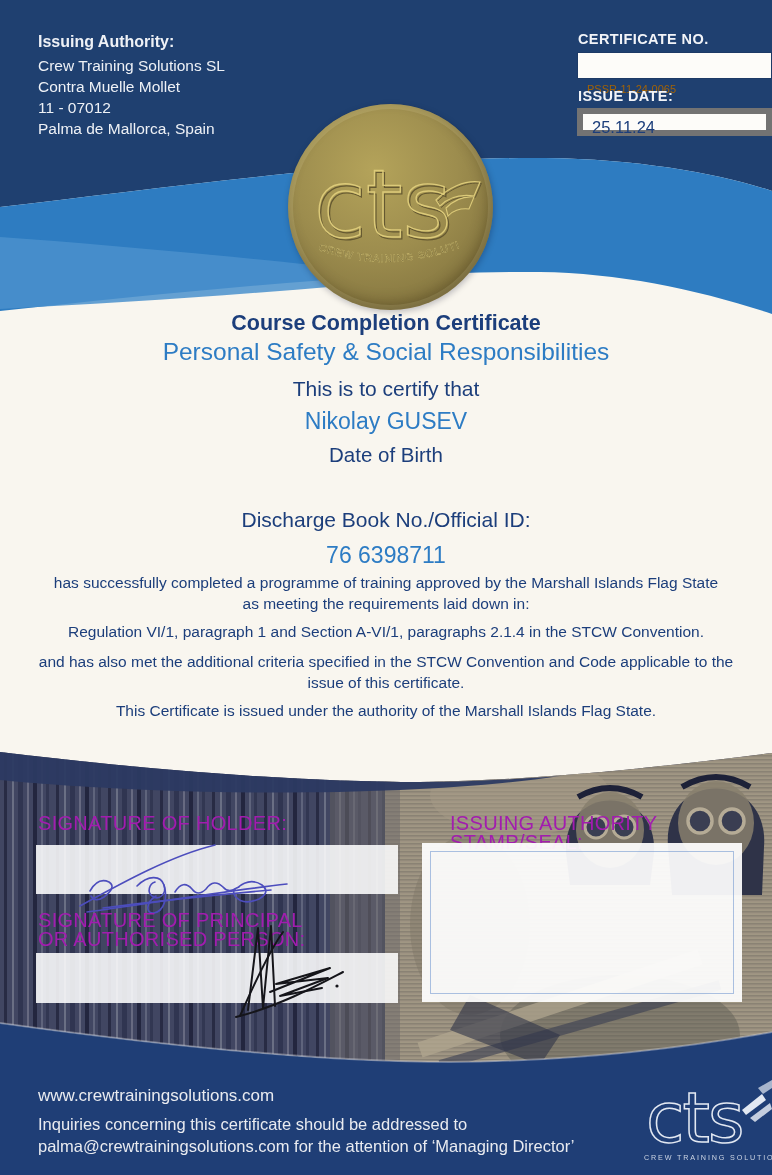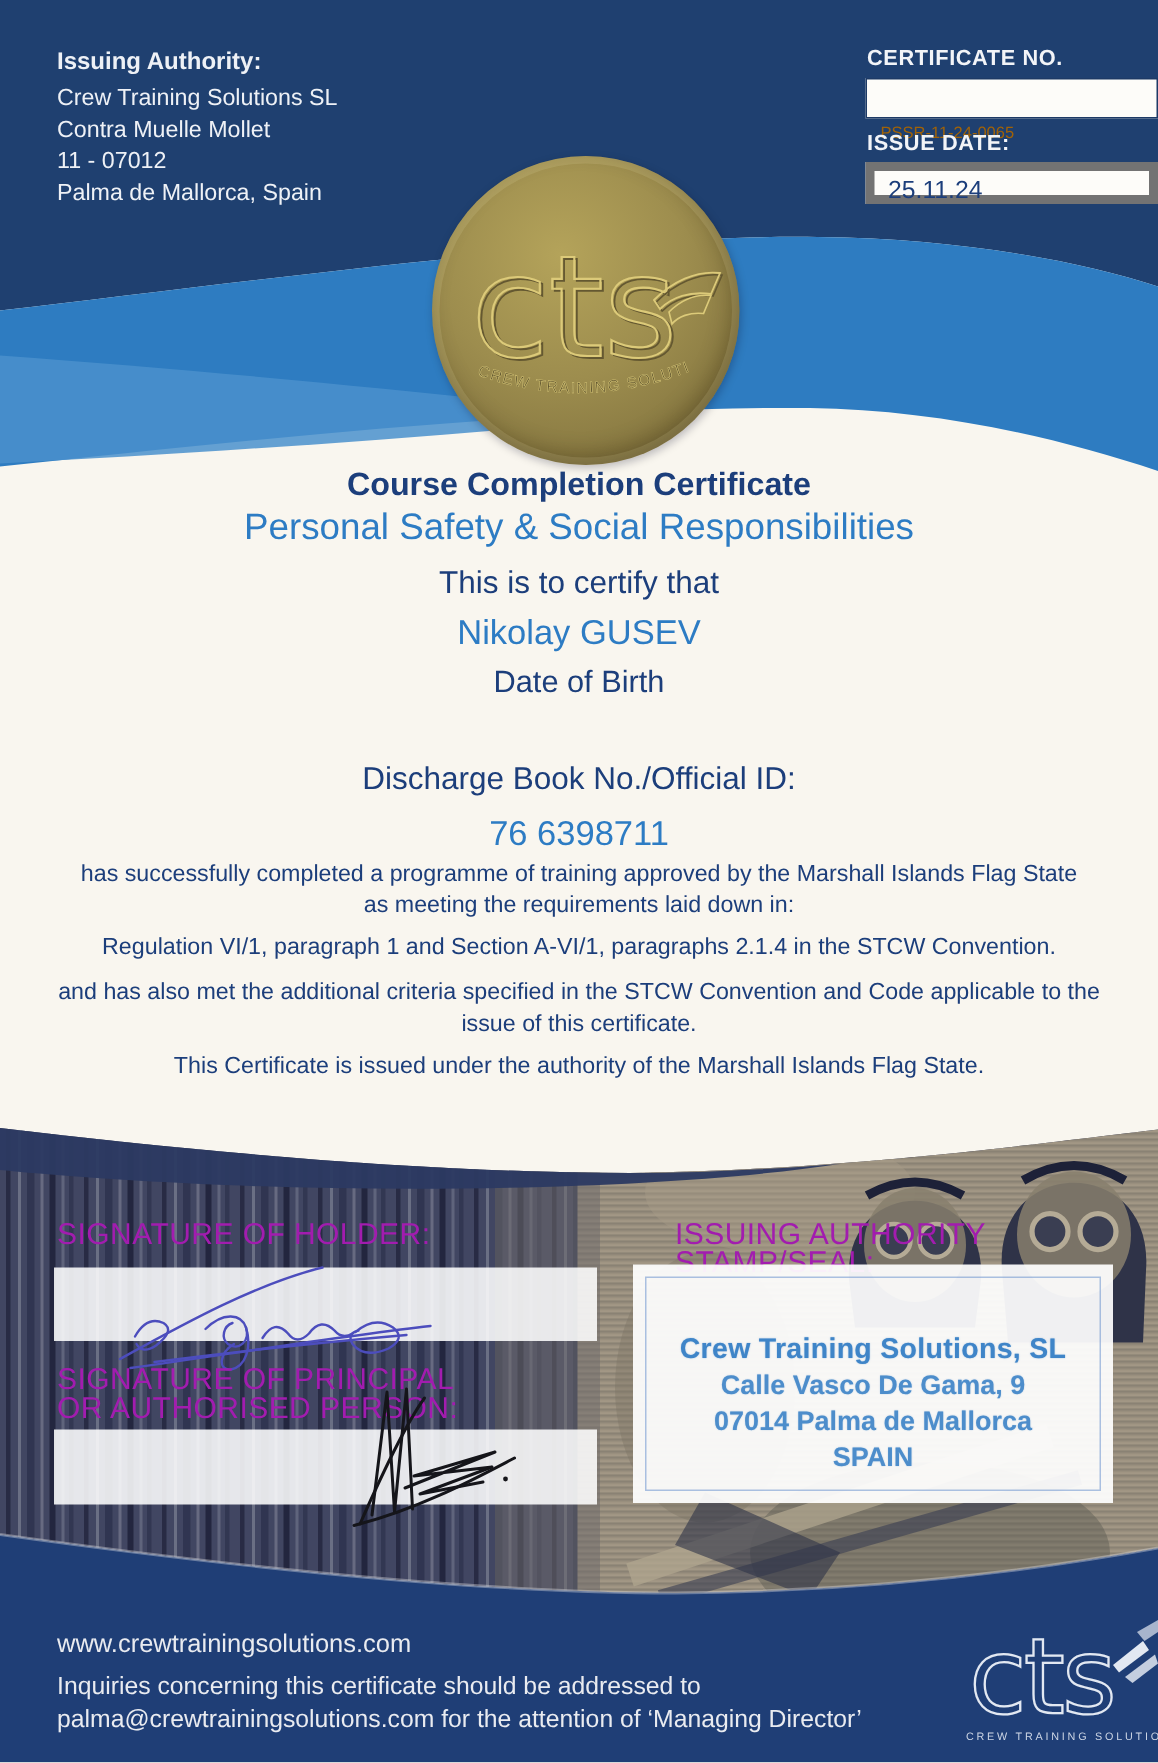--- a/index.html
+++ b/index.html
@@ -190,26 +190,20 @@
       <path d="M30,96 C45,62 60,30 73,12"></path>
       <path d="M60,72 L120,48 L66,64 L118,58 L70,76 L112,68"></path>
       <path d="M26,97 C70,86 110,64 133,52"></path>
       <circle cx="127" cy="66" r="1.6" fill="#15151a" stroke="none"></circle>
     </g>
   </svg>
 
   <div class="abs band-label" style="left:422px;top:814px;margin-left:28px;">ISSUING AUTHORITY STAMP/SEAL:</div>
   <div class="abs stamp-box">
     <div class="stamp-inner"></div>
-    <div class="stamp-text">
-      <div class="s1">Crew Training Solutions, SL</div>
-      <div class="s2">Calle Vasco De Gama, 9</div>
-      <div class="s2">07014 Palma de Mallorca</div>
-      <div class="s2">SPAIN</div>
-    </div>
   </div>
 
   <div class="abs foot-site">www.crewtrainingsolutions.com</div>
   <div class="abs foot-inq">
     <div>Inquiries concerning this certificate should be addressed to</div>
     <div>palma@crewtrainingsolutions.com for the attention of ‘Managing Director’</div>
   </div>
 
   <svg class="abs" style="left:638px;top:1076px;" width="134" height="95" viewBox="0 0 134 95">
     <text x="8" y="66" font-family="DejaVu Sans, sans-serif" font-size="70" letter-spacing="-2" fill="none" stroke="#e2e8f2" stroke-width="1.5">cts</text>

